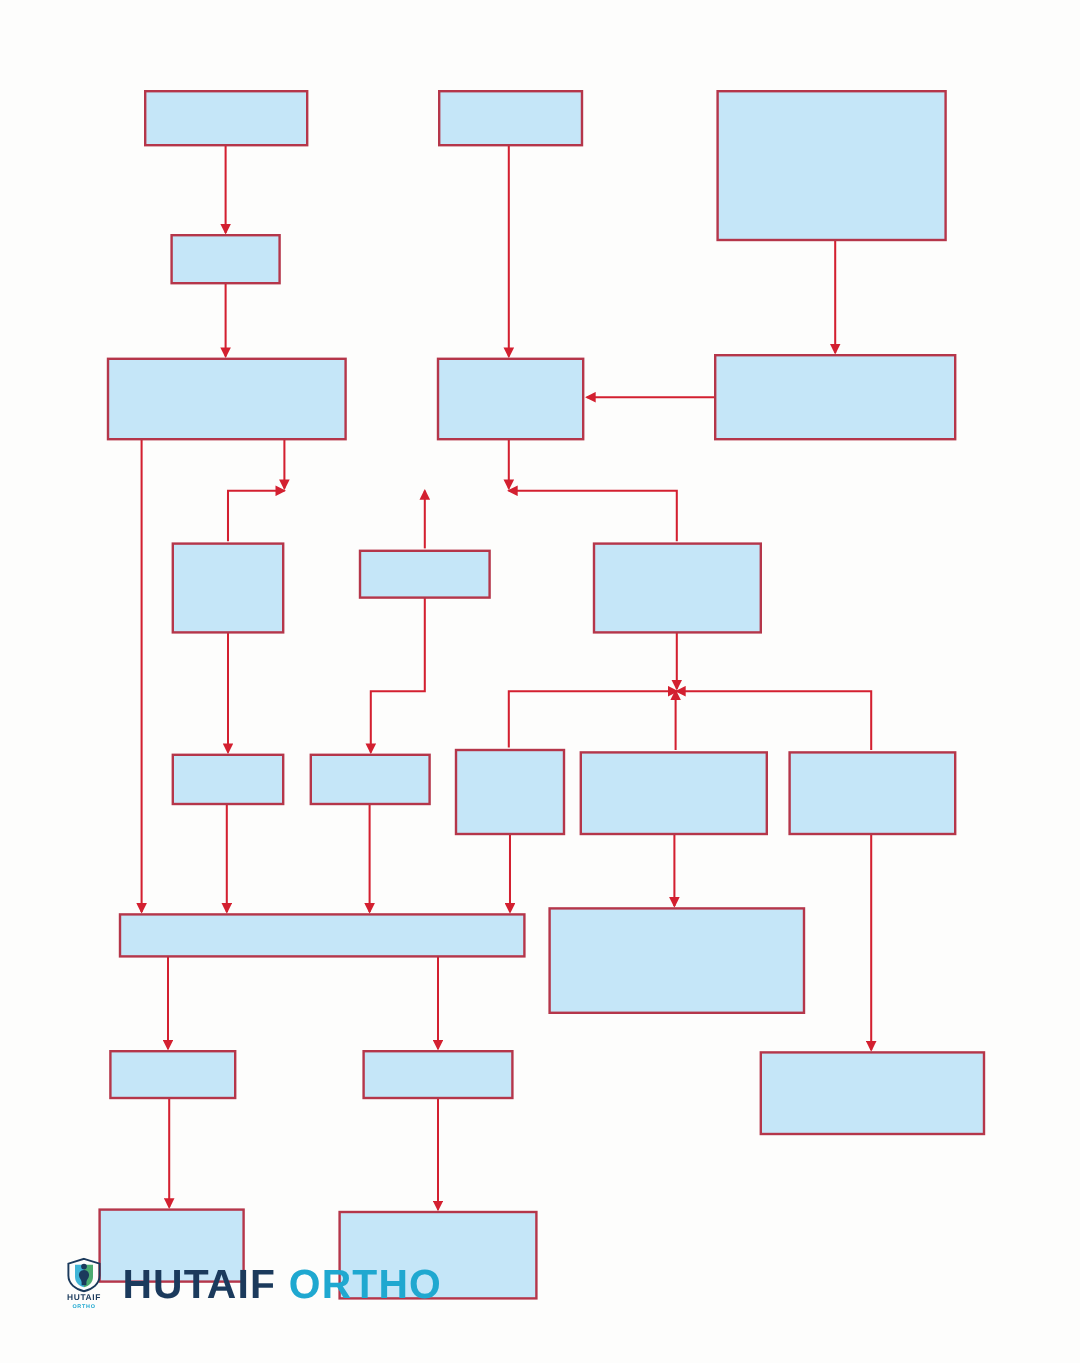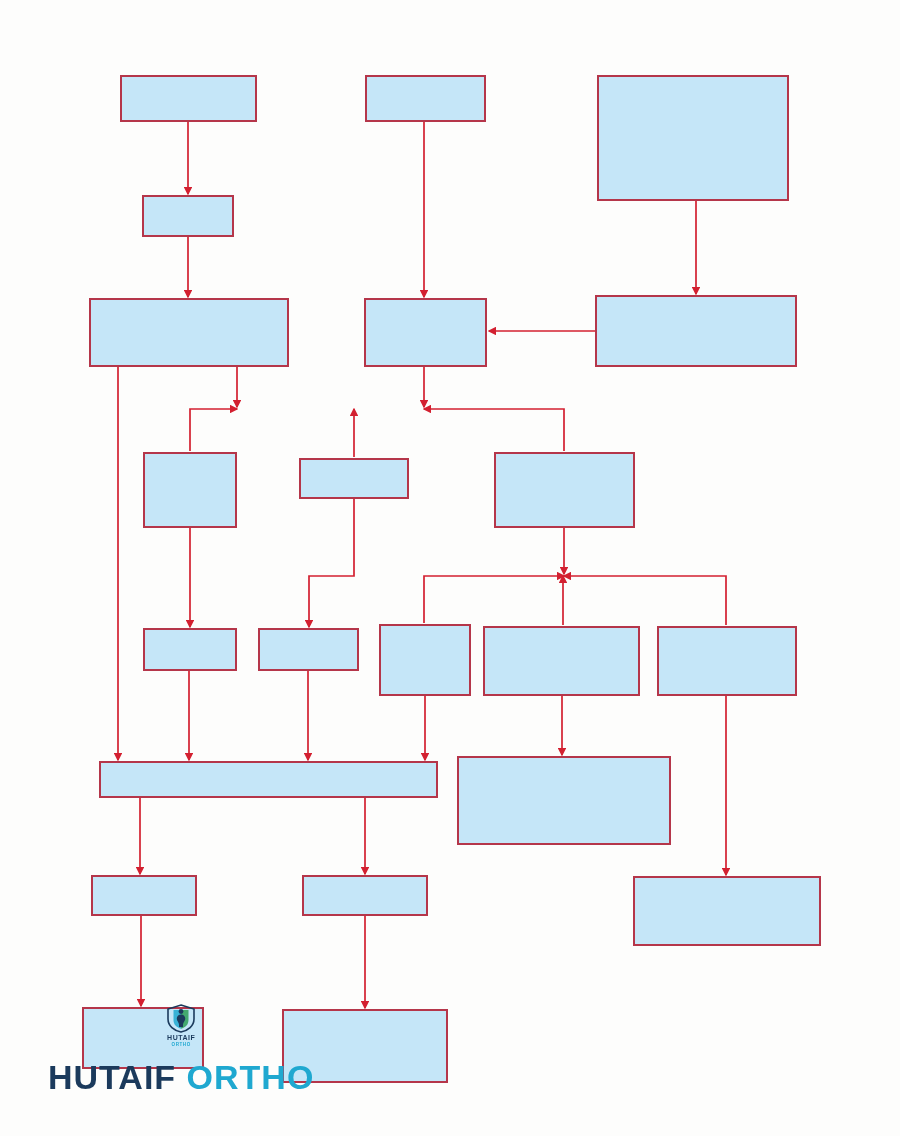--- a/index.html
+++ b/index.html
@@ -22,21 +22,20 @@
     display:block;
   }
   
   .watermark{
     position:absolute;
     left:48px;bottom:42px;
     display:flex;align-items:center;
     gap:10px;
     pointer-events:none;
     z-index:5;
-    flex-direction:column;
   }
   .wm-logo{
     width:44px;height:46px;
     position:relative;
     display:flex;flex-direction:column;
     align-items:center;justify-content:flex-start;
   }
   .wm-logo svg{display:block;}
   .wm-logo .wm-name{
     font-size:7px;font-weight:bold;letter-spacing:.5px;

